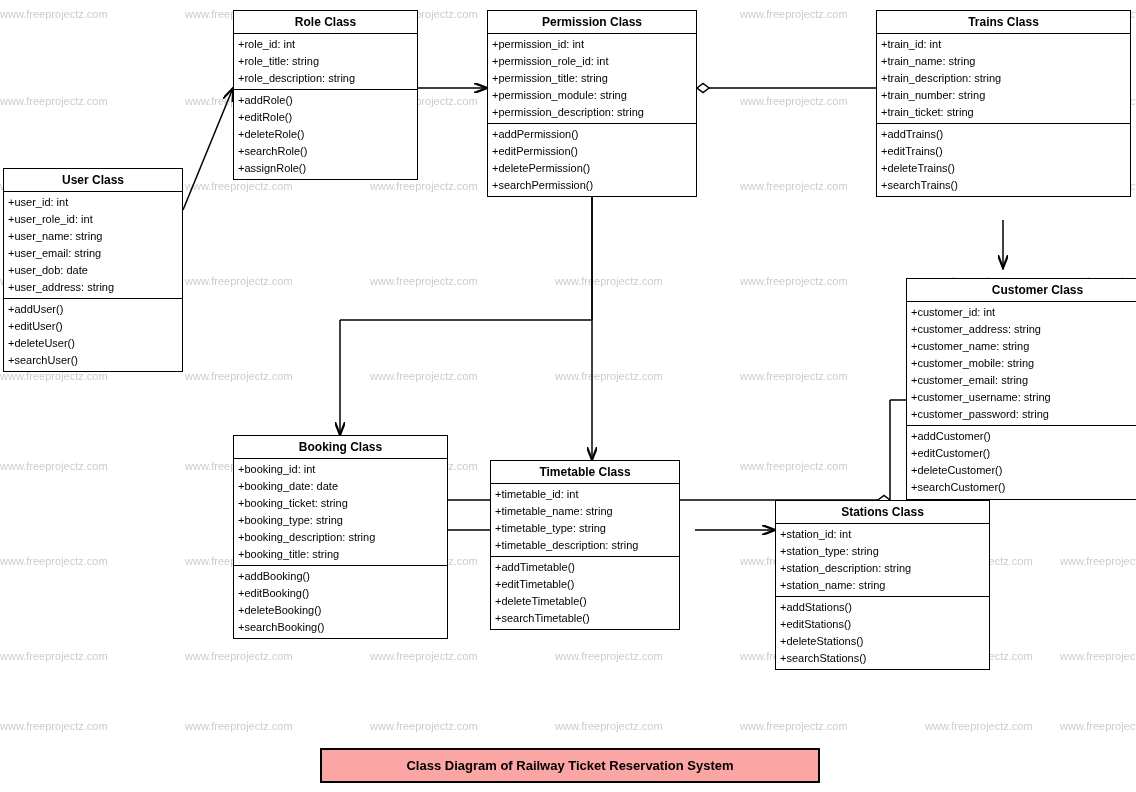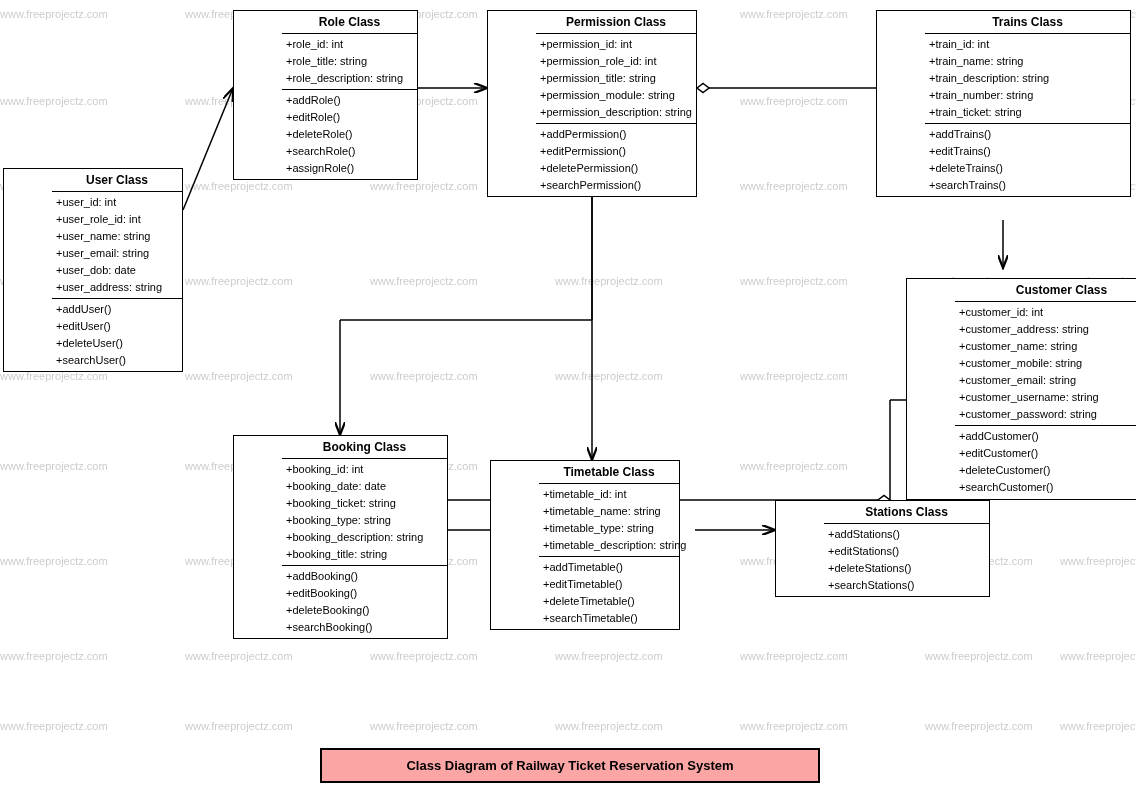--- a/index.html
+++ b/index.html
@@ -16,21 +16,20 @@
       position: absolute;
       color: #ccc;
       font-size: 11px;
       pointer-events: none;
       white-space: nowrap;
     }
     .uml-box {
       position: absolute;
       border: 1.5px solid #000;
       background: #fff;
-      padding-left: 48px;
     }
     .uml-title {
       text-align: center;
       font-weight: bold;
       font-size: 12px;
       padding: 4px 2px;
       border-bottom: 1.5px solid #000;
     }
     .uml-section {
       padding: 2px 4px;
@@ -293,20 +292,26 @@
     <div>+addTimetable()</div>
     <div>+editTimetable()</div>
     <div>+deleteTimetable()</div>
     <div>+searchTimetable()</div>
   </div>
 </div>
 
 <div class="uml-box" style="left:775px;top:500px;width:215px;">
   <div class="uml-title">Stations Class</div>
   <div class="uml-section">
+    <div>+station_id: int</div>
+    <div>+station_type: string</div>
+    <div>+station_description: string</div>
+    <div>+station_name: string</div>
+  </div>
+  <div class="uml-section">
     <div>+addStations()</div>
     <div>+editStations()</div>
     <div>+deleteStations()</div>
     <div>+searchStations()</div>
   </div>
 </div>
 
 <div class="footer-box" style="left:320px;top:748px;width:500px;">
   <span>Class Diagram of Railway Ticket Reservation System</span>
 </div>

